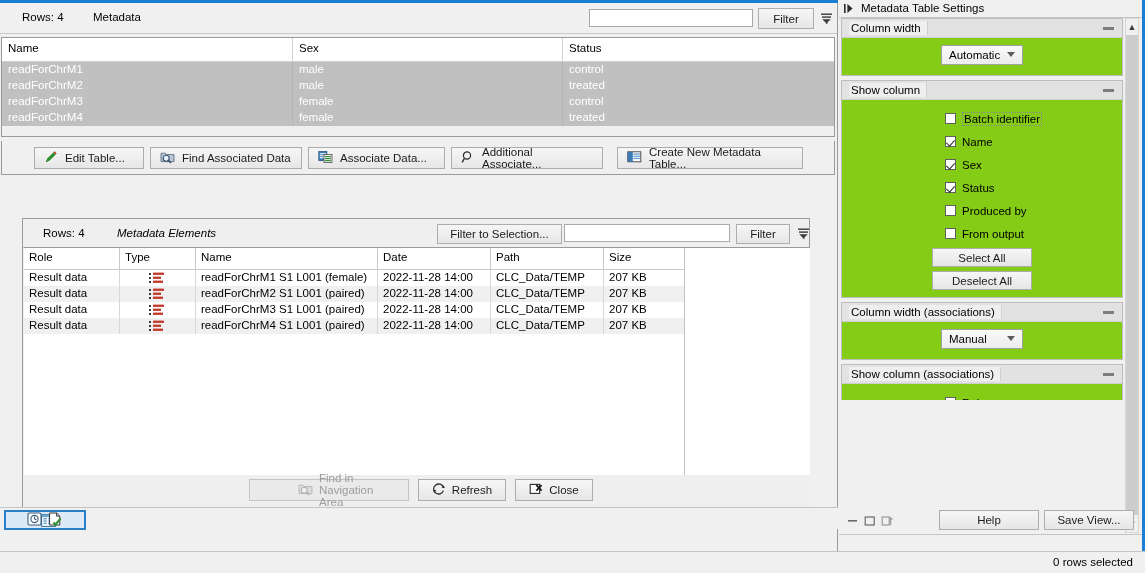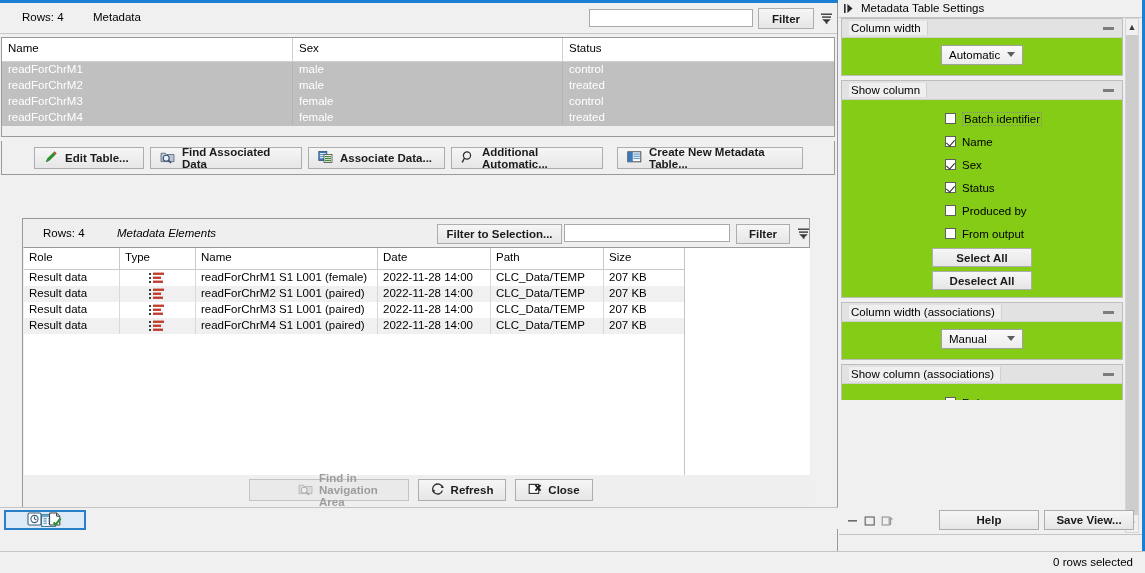--- a/index.html
+++ b/index.html
@@ -23,21 +23,21 @@
   .toolbar-row{position:relative;height:30px;background:#f0f0f0;border-bottom:1px solid #c8c8c8;}
   .rows-label{position:absolute;left:22px;top:8px;font-size:11.5px;}
   .title-label{position:absolute;left:93px;top:8px;font-size:11.5px;}
 
   .search-box{position:absolute;top:6px;height:18px;box-sizing:border-box;
     background:#fff;border:1px solid #a9a9a9;outline:none;padding:0 4px;font-size:11.5px;
     font-family:"Liberation Sans",sans-serif;color:#000;}
   .btn{box-sizing:border-box;background:linear-gradient(#f6f6f6,#e6e6e6);
        border:1px solid #adadad;font-size:11.5px;color:#1b1b1b;
        font-family:"Liberation Sans",sans-serif;cursor:default;
-       display:flex;align-items:center;justify-content:center;gap:6px;font-weight:bold;}
+       display:flex;align-items:center;justify-content:center;gap:6px;}
   .btn.disabled{color:#9d9d9d;background:#eaeaea;border-color:#c4c4c4;padding-left:48px;}
 
   .filter-btn{position:absolute;top:5px;width:56px;height:21px;}
   .funnel{position:absolute;top:6px;width:20px;height:19px;display:flex;align-items:center;justify-content:center;}
   .funnel svg{display:block;}
 
   
   .mtable-wrap{position:absolute;left:1px;top:34px;width:834px;height:100px;
                background:#fff;border:1px solid #9a9a9a;box-sizing:border-box;overflow:hidden;}
   .mt-head{display:flex;height:23px;background:#fff;border-bottom:1px solid #d0d0d0;}
@@ -221,21 +221,21 @@
         </span>
         <span>Associate Data...</span>
       </div>
       <div class="btn act-btn" style="left:449px;width:152px;">
         <span>
           <svg width="14" height="14" viewBox="0 0 14 14">
               <circle cx="6" cy="5.5" r="3.6" fill="none" stroke="#2c2c2c" stroke-width="1.2"></circle>
               <line x1="3.4" y1="8.2" x2="1.2" y2="12.4" stroke="#2c2c2c" stroke-width="1.4"></line>
             </svg>
         </span>
-        <span>Additional Automatic...</span>
+        <span>Additional Associate...</span>
       </div>
       <div class="btn act-btn" style="left:615px;width:186px;">
         <span>
           <svg width="15" height="14" viewBox="0 0 15 14">
               <rect x="0.8" y="1.8" width="13" height="10" fill="#ffffff" stroke="#3a3a3a" stroke-width="0.9"></rect>
               <rect x="0.8" y="1.8" width="5" height="10" fill="#3d7ab5"></rect>
               <rect x="6.3" y="3.4" width="6.6" height="1.3" fill="#6d9ed0"></rect>
               <rect x="6.3" y="5.6" width="6.6" height="1.3" fill="#6d9ed0"></rect>
               <rect x="6.3" y="7.8" width="6.6" height="1.3" fill="#6d9ed0"></rect>
             </svg>

